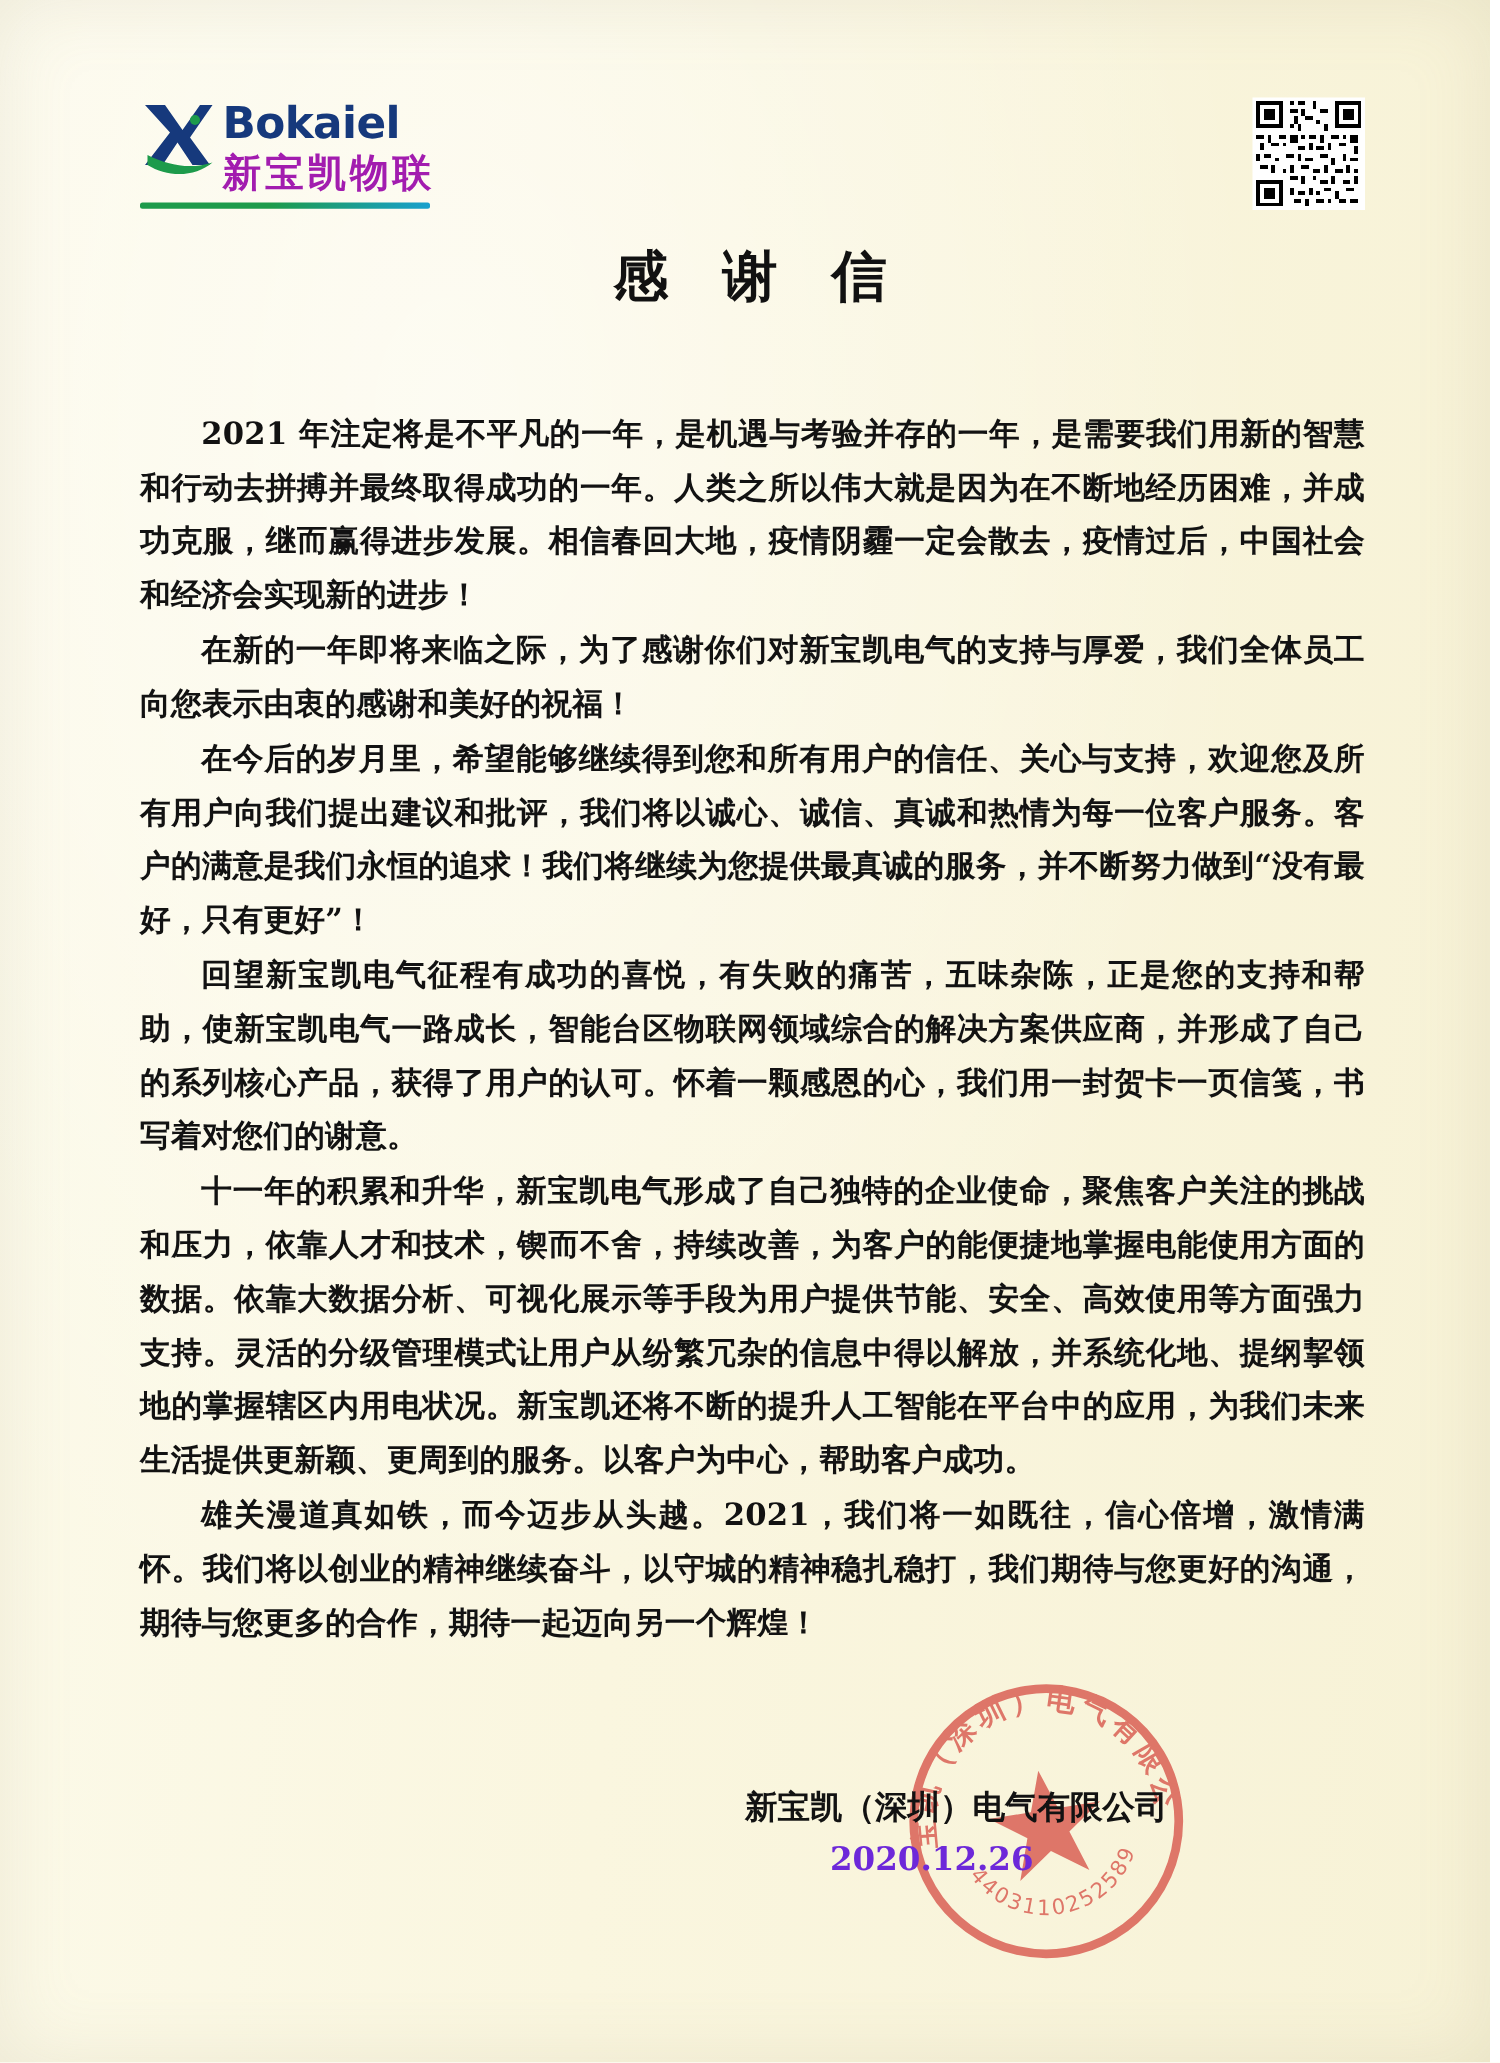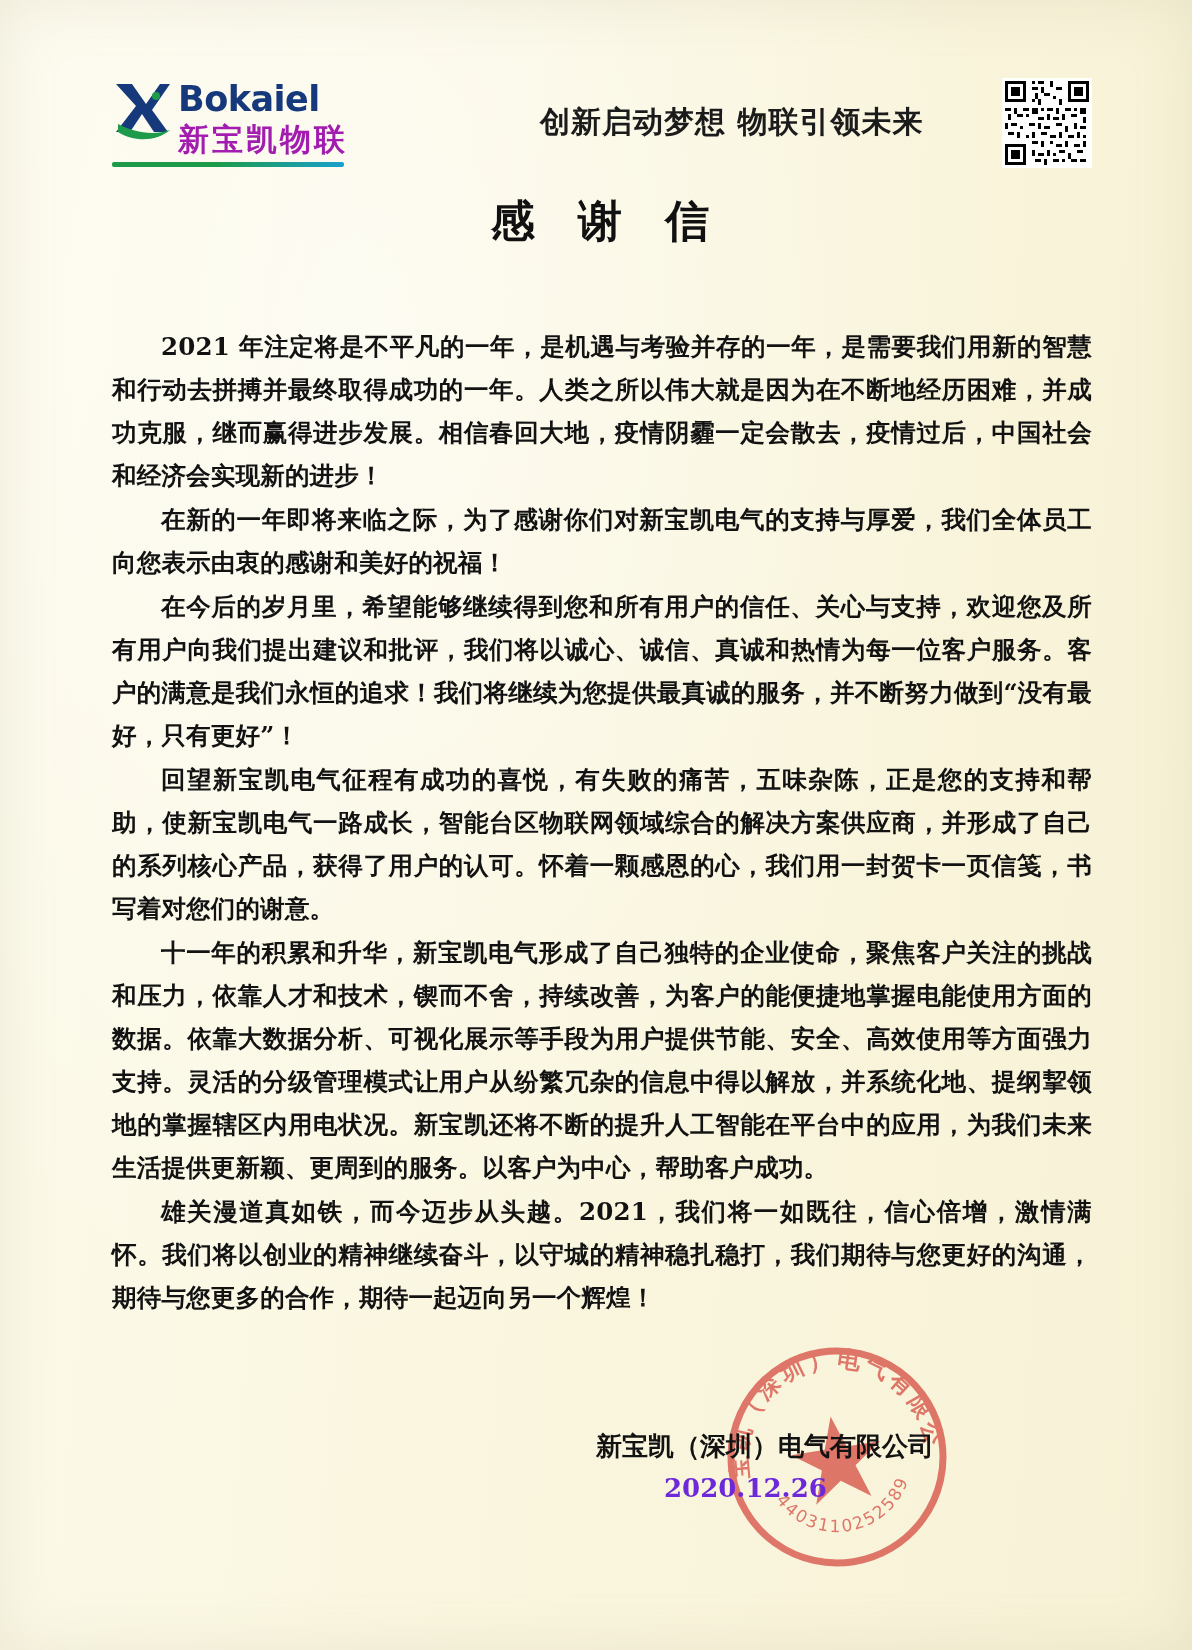--- a/index.html
+++ b/index.html
@@ -200,21 +200,20 @@
           <path d="M4 4 L20 4 L34 24 L48 4 L58 4 L40 30 L56 52 L42 52 L30 34 L18 52 L4 52 L24 26 Z" fill="#16397c"></path>
           <path d="M6 44 C22 52 40 56 58 50 C44 62 22 62 6 52 Z" fill="#1d9b4b"></path>
           <circle cx="44" cy="16" r="4" fill="#1d9b4b"></circle>
         </svg>
       </div>
       <div class="logo-text-en">Bokaiel</div>
       <div class="logo-text-cn">新宝凯物联</div>
       <div class="logo-underline"></div>
     </div>
 
-    <div class="slogan">创新启动梦想  物联引领未来</div>
 
     <div class="qr">
       <svg width="90" height="90" viewBox="0 0 30 30" shape-rendering="crispEdges">
         <rect width="30" height="30" fill="#ffffff"></rect>
         <g fill="#000000">
           <rect x="1" y="1" width="7" height="7"></rect>
             <rect x="2" y="2" width="5" height="5" fill="#fff"></rect>
             <rect x="3" y="3" width="3" height="3"></rect>
           <rect x="22" y="1" width="7" height="7"></rect>
             <rect x="23" y="2" width="5" height="5" fill="#fff"></rect>

